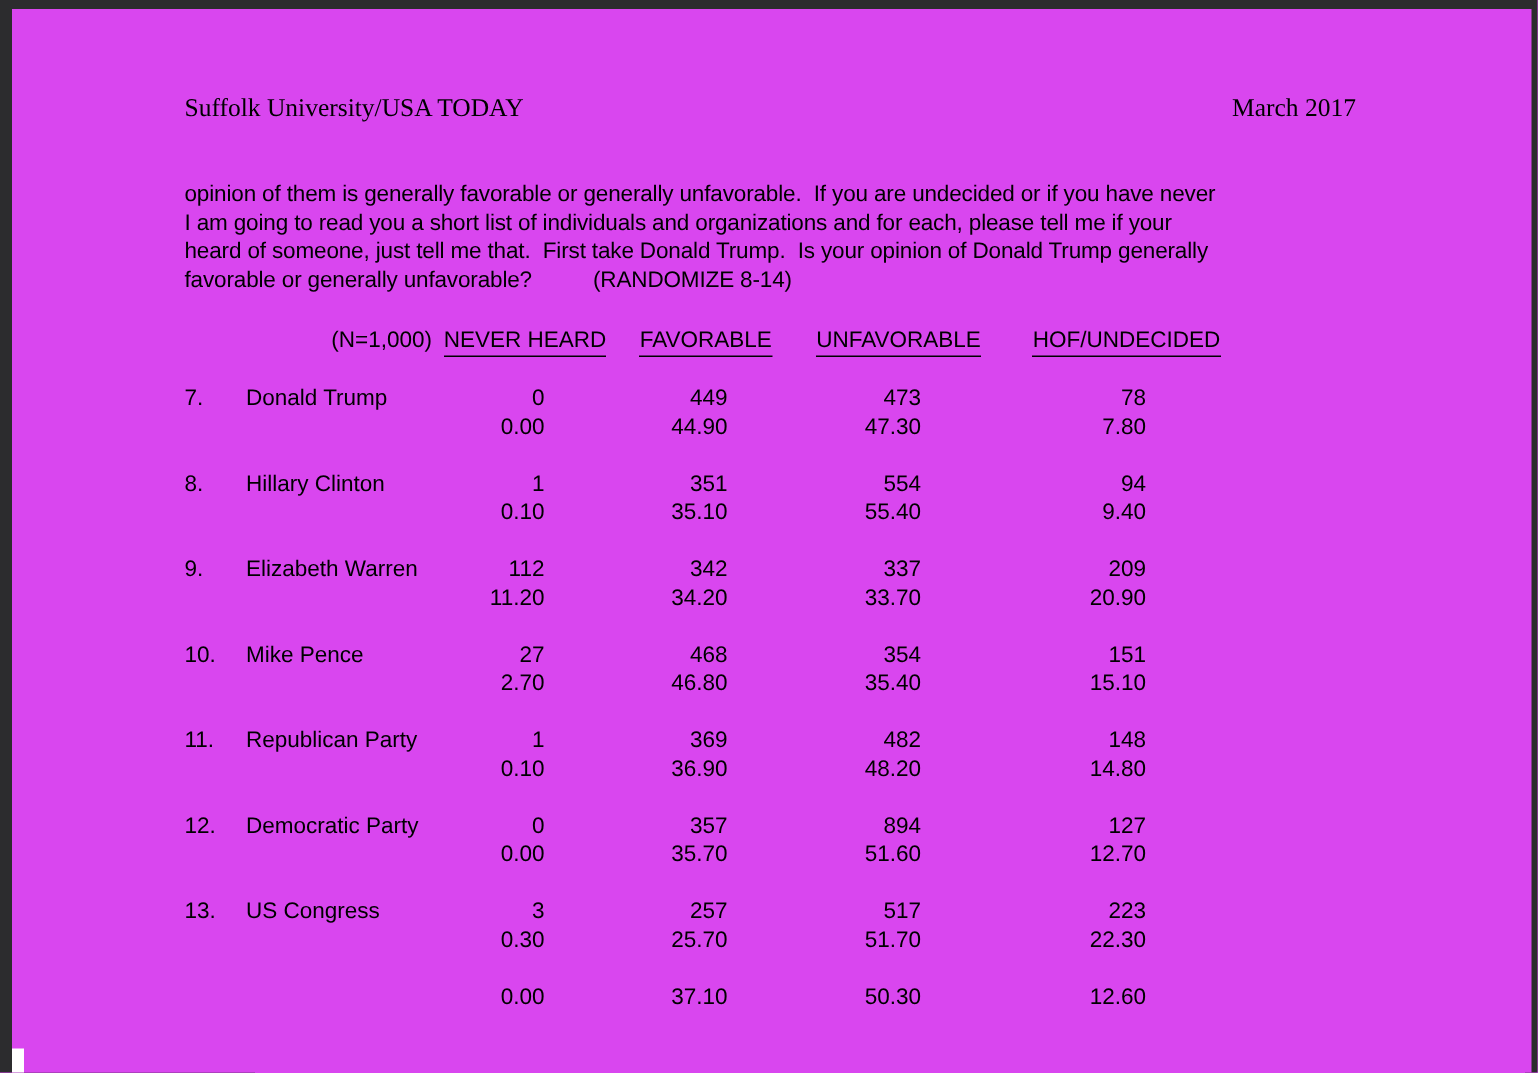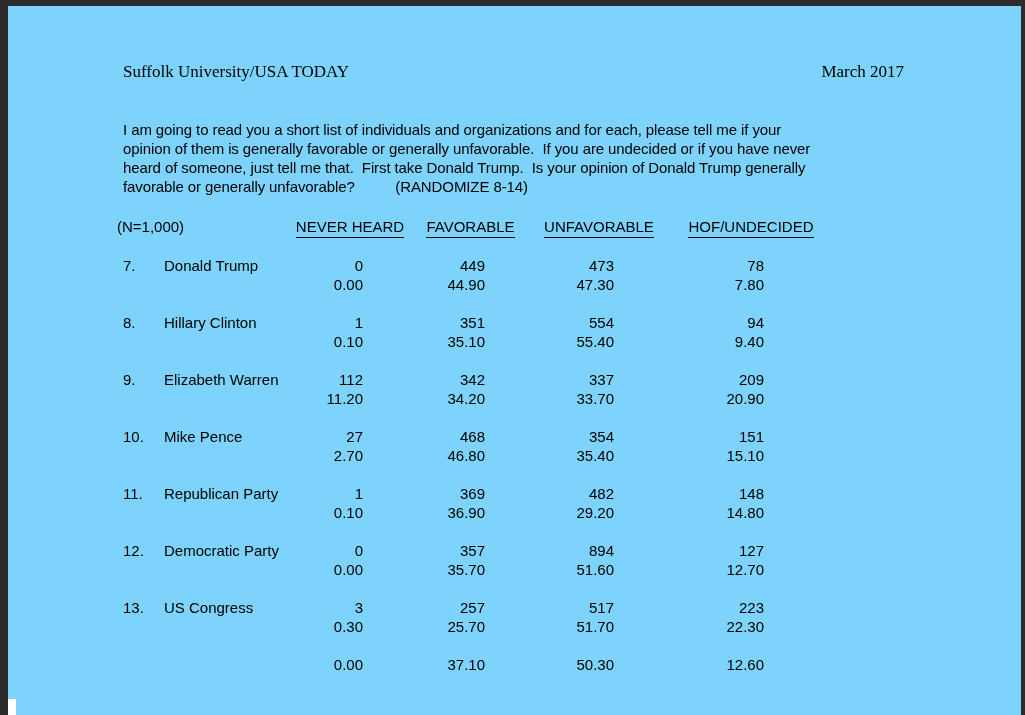--- a/index.html
+++ b/index.html
@@ -7,21 +7,21 @@
     width: 1025px; height: 715px;
     background: #2c2c2e;
     overflow: hidden;
     position: relative;
     font-family: "Liberation Sans", sans-serif;
     color: #000;
   }
   .page {
     position: absolute;
     left: 8px; top: 6px; right: 4px; bottom: 0;
-    background: #7dd3fc;
+    background: #d946ef;
   }
   .corner-patch {
     position: absolute;
     left: 0; bottom: 0; width: 8px; height: 16px;
     background: #ffffff;
   }
   .content {
     position: absolute;
     left: 115px; top: 0;
     width: 781px;
@@ -50,21 +50,21 @@
   }
   table.results td, table.results th {
     padding: 0;
     height: 19px;
     line-height: 19px;
     vertical-align: top;
     font-weight: normal;
     white-space: nowrap;
   }
   thead th { height: 20px; line-height: 17px; }
-  th.nlabel { text-align: left; text-indent: -6px; }
+  th.nlabel { text-align: right; text-indent: -6px; }
   th.colhead { font-weight: bold; text-decoration: underline; }
   th.colhead .hul {
     display: inline-block;
     border-bottom: 1.6px solid #000;
     padding-bottom: 1px;
   }
   tr.head-gap td { height: 18px; }
   tr.spacer td { height: 19px; }
   td.num  { text-align: left; }
   td.name { text-align: left; margin-top: 40px; }
@@ -79,22 +79,22 @@
 
 <div class="page">
   <div class="content">
 
     <div class="doc-header">
       <span>Suffolk University/USA TODAY</span>
       <span>March 2017</span>
     </div>
 
     <div class="intro" id="intro">
+        <div class="line">opinion of them is generally favorable or generally unfavorable.  If you are undecided or if you have never</div>
         <div class="line">I am going to read you a short list of individuals and organizations and for each, please tell me if your</div>
-        <div class="line">opinion of them is generally favorable or generally unfavorable.  If you are undecided or if you have never</div>
         <div class="line">heard of someone, just tell me that.  First take Donald Trump.  Is your opinion of Donald Trump generally</div>
         <div class="line">favorable or generally unfavorable?          (RANDOMIZE 8-14)</div>
       </div>
 
     <table class="results">
       <colgroup>
         <col style="width:41px">
           <col style="width:124px">
           <col style="width:124px">
         <col style="width:117px">
@@ -200,21 +200,21 @@
     <td class="val c1 cval">1</td>
     <td class="val c2 cval">369</td>
     <td class="val c3 cval">482</td>
     <td class="val c4 cval">148</td>
   </tr>
   <tr>
     <td></td>
     <td></td>
     <td class="val c1 pval">0.10</td>
     <td class="val c2 pval">36.90</td>
-    <td class="val c3 pval">29.20</td>
+    <td class="val c3 pval">48.20</td>
     <td class="val c4 pval">14.80</td>
   </tr>
   <tr class="spacer">
             <td colspan="6"></td>
           </tr>
 
   <tr>
     <td class="num">12.</td>
     <td class="name">Democratic Party</td>
     <td class="val c1 cval">0</td>

